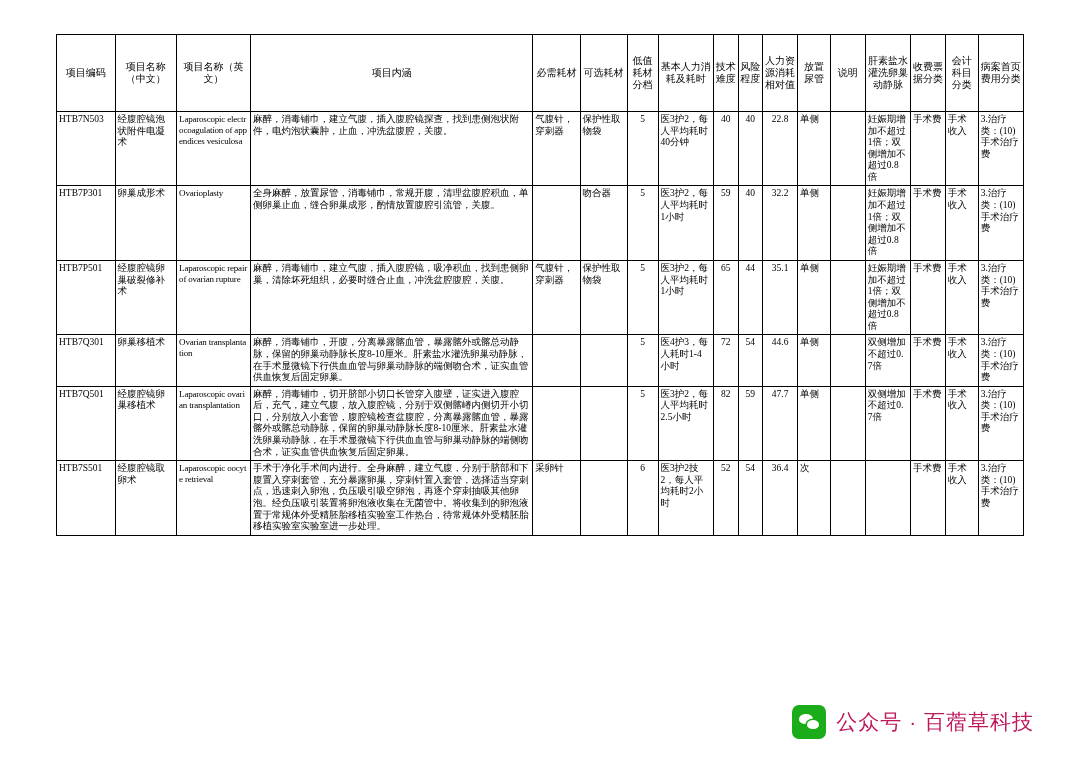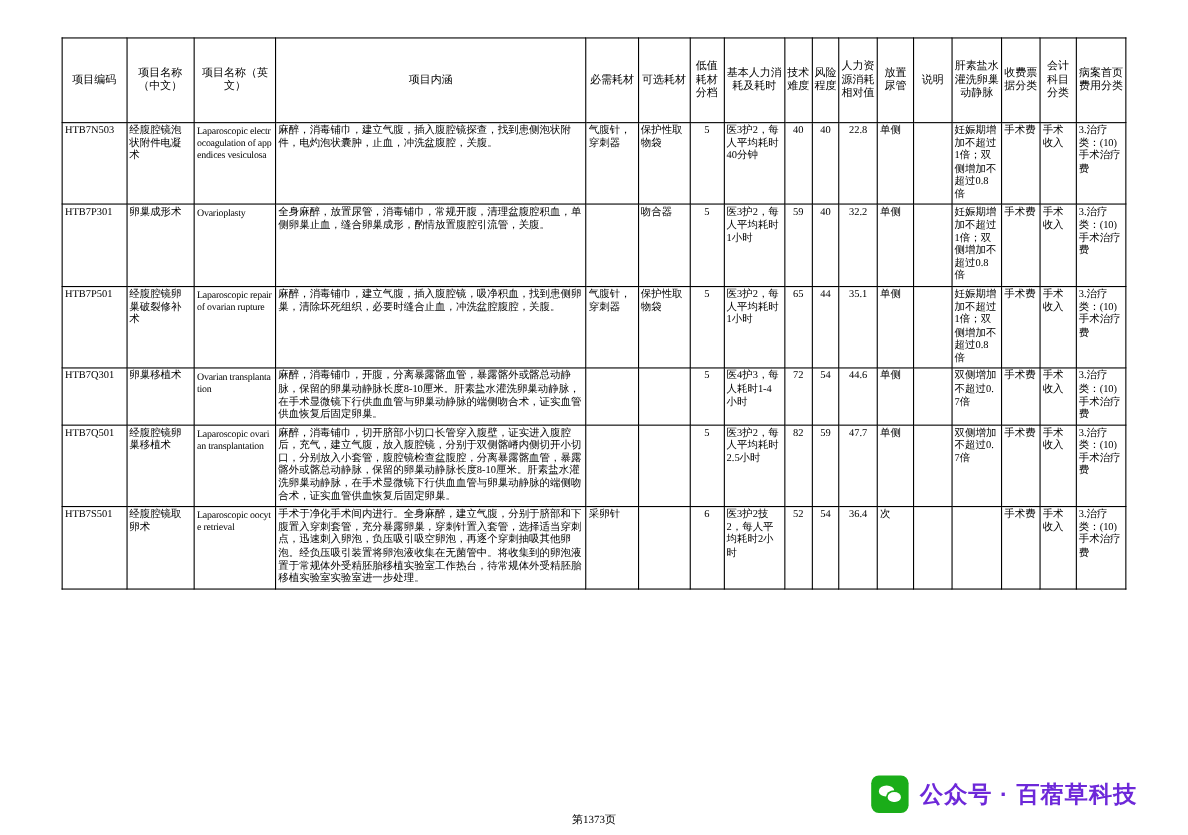--- a/index.html
+++ b/index.html
@@ -107,22 +107,22 @@
     position: absolute;
     left: 15px; top: 15px;
     width: 12px; height: 9px;
     border-radius: 50% 50% 45% 45%;
     background: #fff;
     box-shadow: 0 0 0 1.6px #1aad19;
   }
   .wm-text {
     font-family: "Liberation Sans", sans-serif;
     font-size: 21px;
-    font-weight: bold;
-    color: #6d28d9;
+    font-weight: normal;
+    color: #be185d;
     letter-spacing: 1px;
   }
 </style>
 </head>
 <body>
 
 <div class="page">
 
   <div class="table-wrap">
     <table class="main">
@@ -286,20 +286,19 @@
           <td>手术费</td>
           <td>手术收入</td>
           <td>3.治疗类：(10) 手术治疗费</td>
         </tr>
 
 
       </tbody>
     </table>
   </div>
 
-  <div class="footer">第1373页</div>
 
   <div class="watermark">
     <div class="wm-logo"></div>
     <div class="wm-text">公众号 · 百蓿草科技</div>
   </div>
 
 </div>
 
 </body></html>

